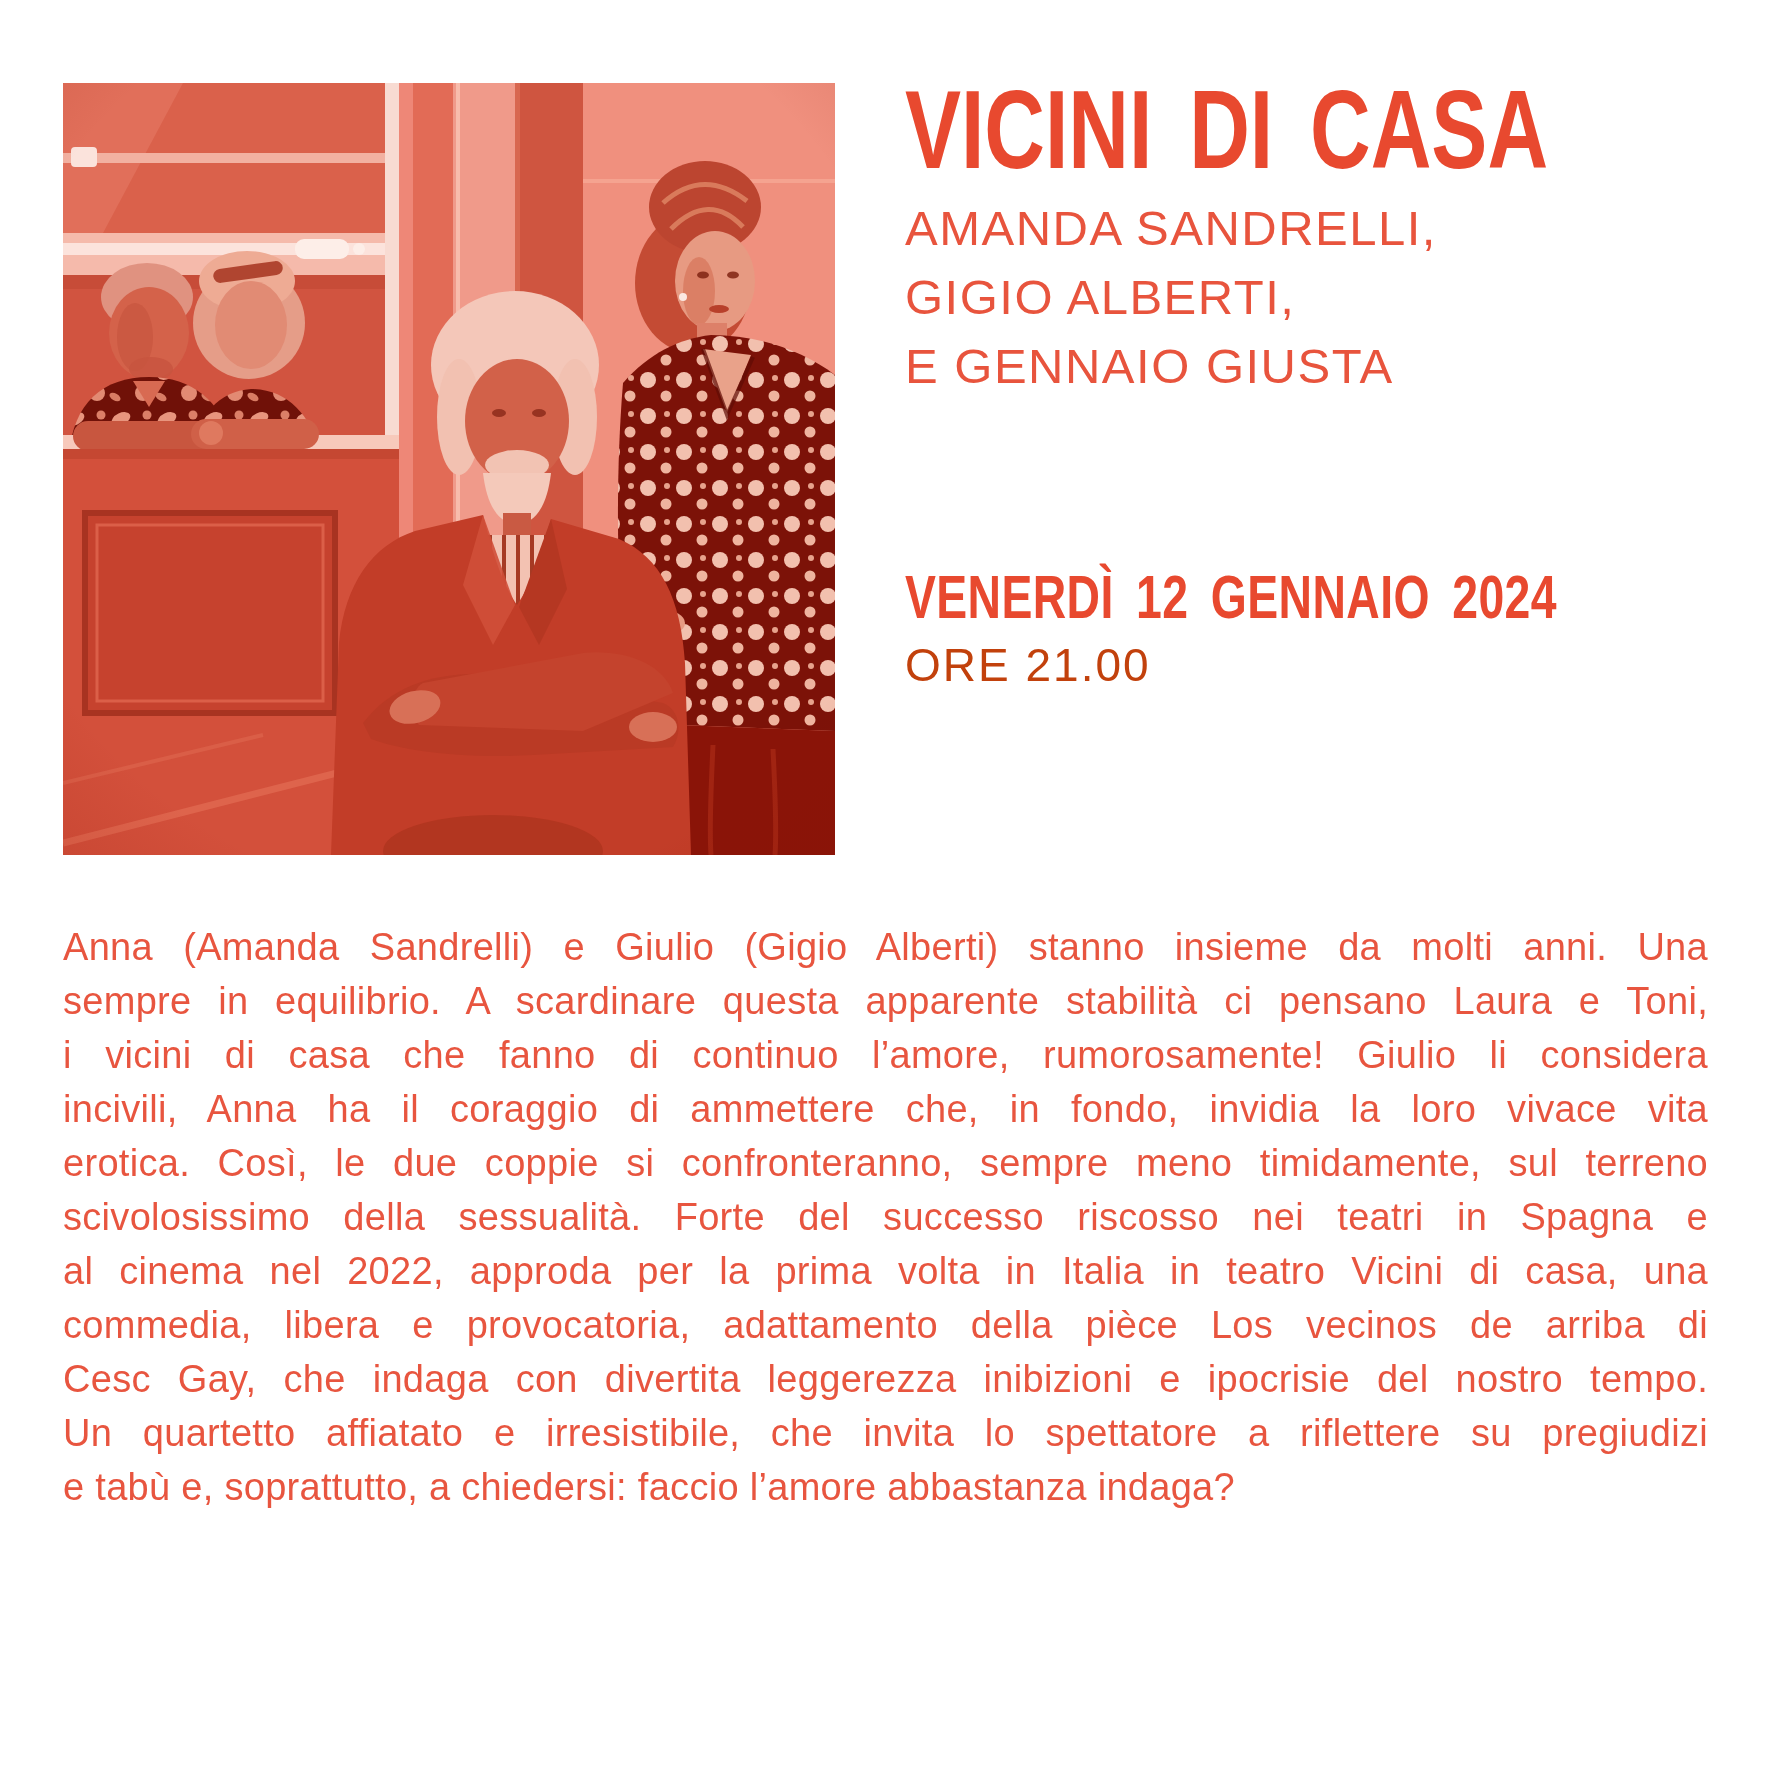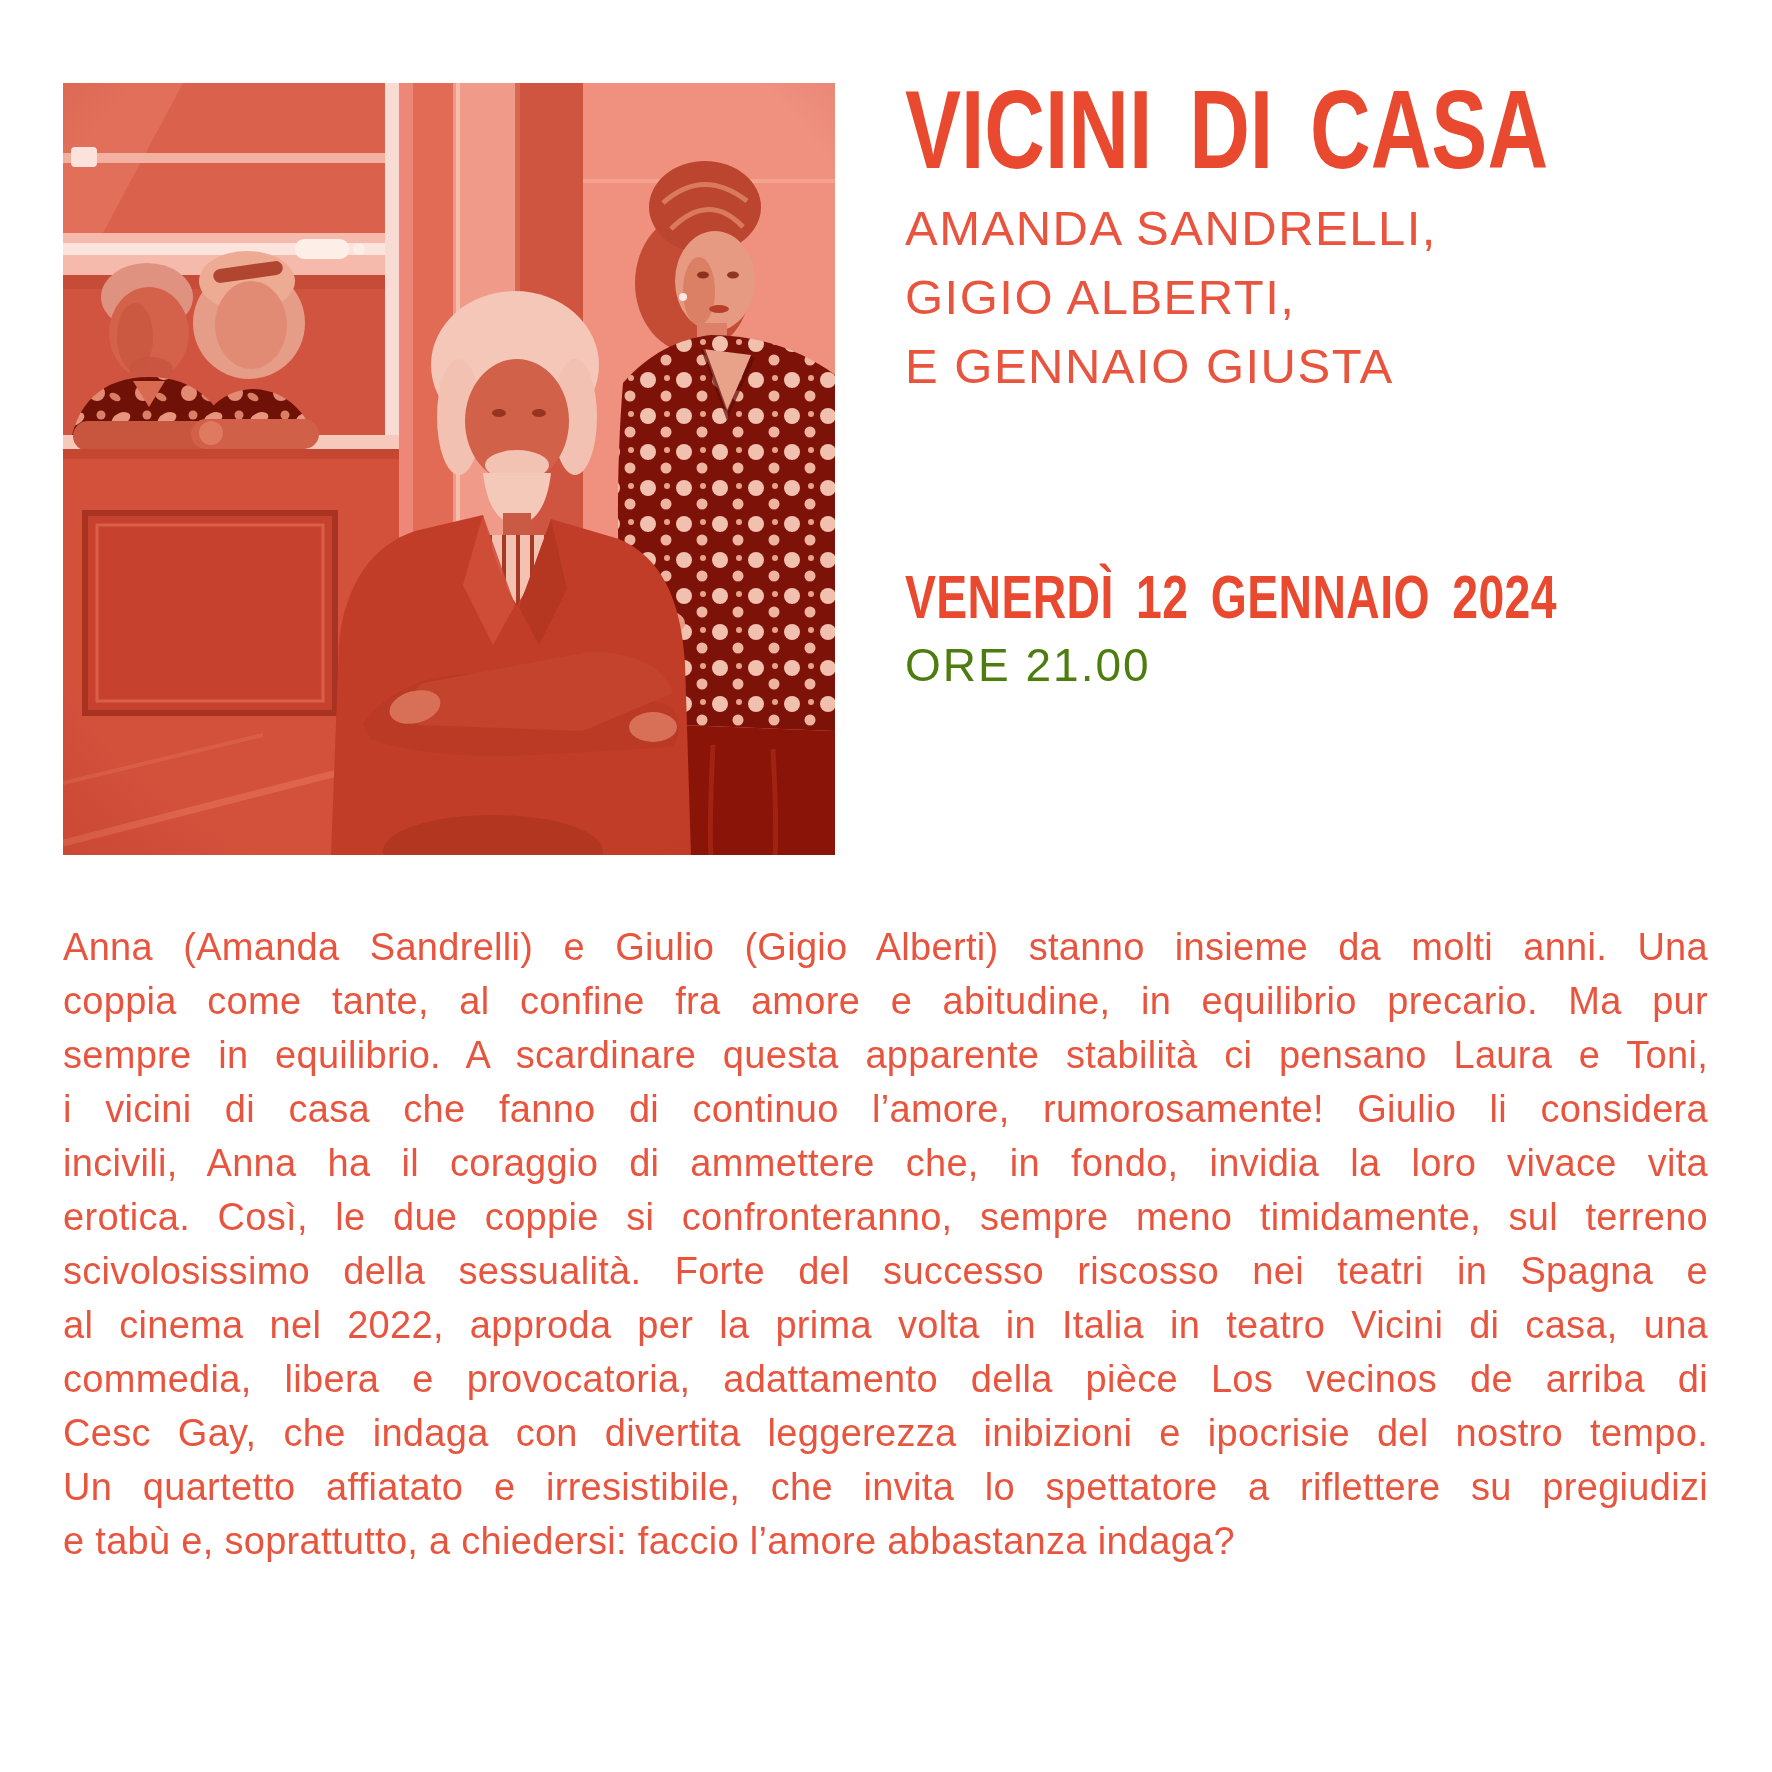--- a/index.html
+++ b/index.html
@@ -40,21 +40,21 @@
     font-size: 61px; font-weight: 700; line-height: 1;
     word-spacing: 12px; letter-spacing: 0.5px;
     color: #e8492f;
     white-space: nowrap;
     transform: scaleX(0.76); transform-origin: left top;
   }
   .event-time {
     position: absolute; left: 0; top: 622px;
     font-size: 46px; line-height: 1;
     letter-spacing: 2px;
-    color: #4d7c0f;
+    color: #c2410c;
     white-space: nowrap;
   }
   .synopsis {
     position: absolute; left: 63px; top: 900px;
     width: 1645px;
     font-size: 38px; line-height: 54px;
     letter-spacing: 0.3px;
     color: #e8553f;
   }
   .synopsis-line { text-align: justify; text-align-last: justify; }
@@ -204,21 +204,20 @@
       <div class="cast-line">AMANDA SANDRELLI,</div>
       <div class="cast-line">GIGIO ALBERTI,</div>
       <div class="cast-line">E GENNAIO GIUSTA</div>
     </div>
     <div class="event-date">VENERDÌ 12 GENNAIO 2024</div>
     <div class="event-time">ORE 21.00</div>
   </div>
 
   <div class="synopsis">
     <div class="synopsis-line">Anna (Amanda Sandrelli) e Giulio (Gigio Alberti) stanno insieme da molti anni. Una</div>
-    <div class="synopsis-line">coppia come tante, al confine fra amore e abitudine, in equilibrio precario. Ma pur</div>
     <div class="synopsis-line">sempre in equilibrio. A scardinare questa apparente stabilità ci pensano Laura e Toni,</div>
     <div class="synopsis-line">i vicini di casa che fanno di continuo l’amore, rumorosamente! Giulio li considera</div>
     <div class="synopsis-line">incivili, Anna ha il coraggio di ammettere che, in fondo, invidia la loro vivace vita</div>
     <div class="synopsis-line">erotica. Così, le due coppie si confronteranno, sempre meno timidamente, sul terreno</div>
     <div class="synopsis-line">scivolosissimo della sessualità. Forte del successo riscosso nei teatri in Spagna e</div>
     <div class="synopsis-line">al cinema nel 2022, approda per la prima volta in Italia in teatro Vicini di casa, una</div>
     <div class="synopsis-line">commedia, libera e provocatoria, adattamento della pièce Los vecinos de arriba di</div>
     <div class="synopsis-line">Cesc Gay, che indaga con divertita leggerezza inibizioni e ipocrisie del nostro tempo.</div>
     <div class="synopsis-line">Un quartetto affiatato e irresistibile, che invita lo spettatore a riflettere su pregiudizi</div>
     <div class="synopsis-line last">e tabù e, soprattutto, a chiedersi: faccio l’amore abbastanza indaga?</div>

